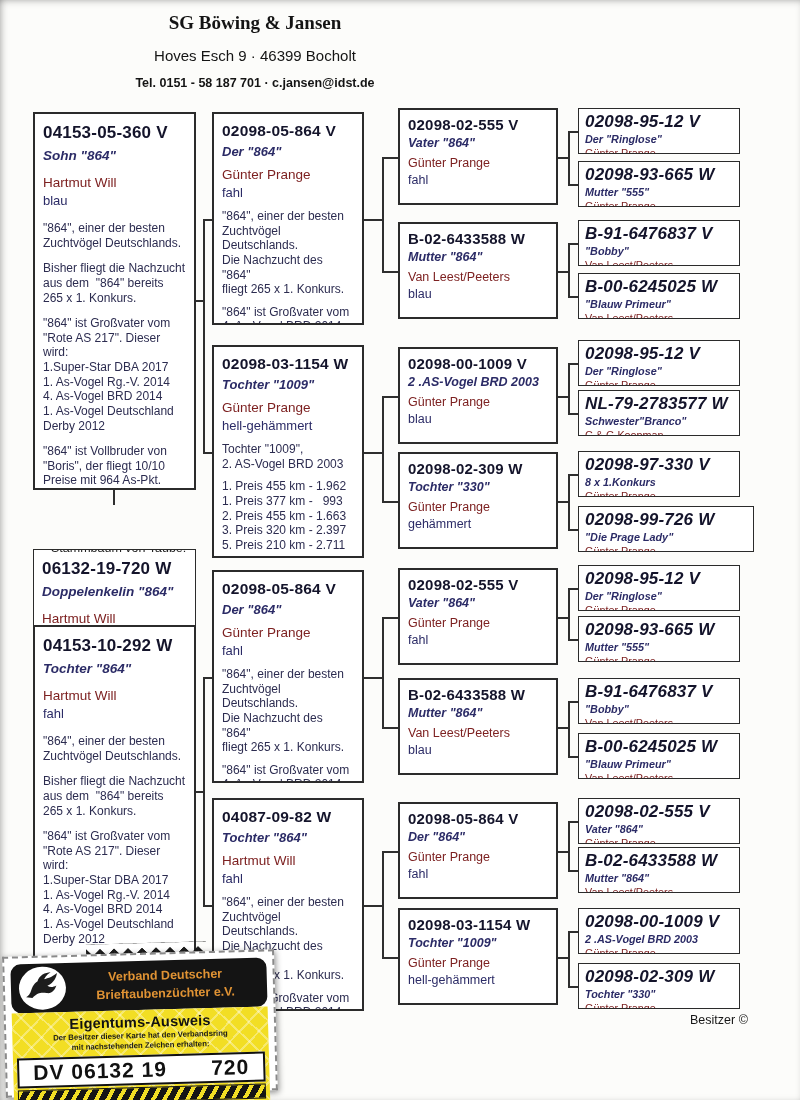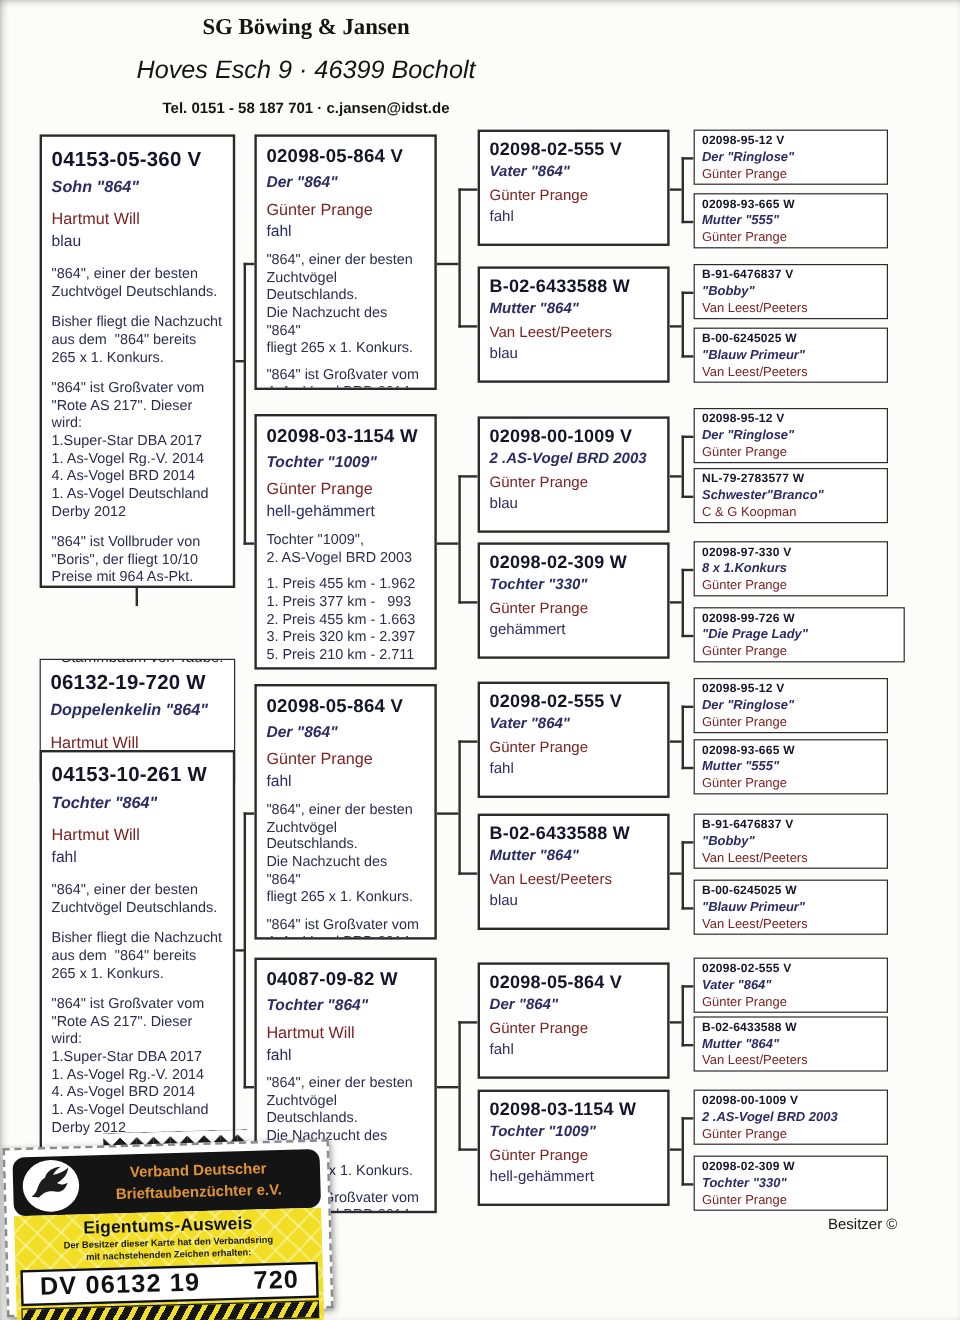--- a/index.html
+++ b/index.html
@@ -2,21 +2,21 @@
 <html><head>
 <meta charset="utf-8">
 <style>
   html,body{margin:0;padding:0;background:#d8d8d4;}
   #page{position:relative;width:800px;height:1100px;background:#fcfcfa;overflow:hidden;
         font-family:"Liberation Sans", sans-serif;
         box-shadow:inset 4px 0 8px -4px rgba(0,0,0,.35), inset 0 4px 8px -4px rgba(0,0,0,.25);}
   
   .header{position:absolute;left:60px;top:12px;width:390px;text-align:center;color:#141414;}
   .h-title{font-family:"Liberation Serif", serif;font-size:19px;font-weight:700;}
-  .h-address{font-style:italic;font-size:21px;margin-top:13px;}
+  .h-address{font-size:15px;margin-top:13px;}
   .h-contact{font-size:12.5px;font-weight:700;margin-top:12px;}
   
   .pbox{position:absolute;background:#fff;border:2px solid #2b2b2b;box-sizing:border-box;overflow:hidden;}
   .ring{font-weight:700;color:#14142b;letter-spacing:.2px;}
   .sub{font-weight:700;font-style:italic;color:#2b2b66;}
   .name{font-weight:400;color:#7d2121;}
   .colorword{color:#2b2b66;}
   .para{color:#2c2c50;white-space:pre-wrap;}
   .lg{padding:9px 8px;}
   .lg .ring{font-size:17px;margin-bottom:5px;}
@@ -29,21 +29,21 @@
   .md .sub{font-size:13px;margin-bottom:8px;}
   .md .name{font-size:13.5px;margin-bottom:3px;}
   .md .colorword{font-size:13px;margin-bottom:9px;}
   .md .para{font-size:12px;line-height:1.22;margin-bottom:8px;}
   .sm{padding:6px 8px;}
   .sm .ring{font-size:15px;margin-bottom:3px;}
   .sm .sub{font-size:12.5px;margin-bottom:6px;}
   .sm .name{font-size:12.5px;margin-bottom:3px;}
   .sm .colorword{font-size:12.5px;}
   .xs{padding:3px 6px;border-width:1.5px;}
-  .xs .ring{font-size:10px;line-height:1.2;margin-bottom:1px;}
+  .xs .ring{font-size:17px;line-height:1.2;margin-bottom:1px;font-style:italic;}
   .xs .sub{font-size:10.8px;line-height:1.2;margin-bottom:1px;}
   .xs .name{font-size:10.8px;line-height:1.2;}
   .tree-label{position:absolute;top:-9px;left:12px;background:#fff;padding:0 5px;font-size:12.5px;color:#222;white-space:nowrap;}
   #subject-box{border-width:1.5px;margin-top:44px;}
   .tline{position:absolute;background:#2e2e2e;}
   
   .credit{position:absolute;left:690px;top:1013px;font-size:12.5px;color:#161616;}
   
   #card-perf{position:absolute;left:86px;top:943px;width:120px;height:14px;z-index:5;transform:rotate(-1.6deg);
      background-image:linear-gradient(-45deg,#1c1c1c 7px,transparent 0),linear-gradient(45deg,#1c1c1c 7px,transparent 0);
@@ -163,21 +163,21 @@
 
     <div class="pbox lg" id="subject-box" style="left:33px;top:505px;width:163px;height:103px;">
       <div class="tree-label">Stammbaum von Taube:</div>
       <div class="ring">06132-19-720 W</div>
       <div class="sub">Doppelenkelin "864"</div>
       <div class="name">Hartmut Will</div>
       <div class="colorword">blau</div>
     </div>
 
     <div class="pbox lg" style="left:33px;top:625px;width:163px;height:335px;">
-      <div class="ring">04153-10-261 W</div>
+      <div class="ring">04153-10-292 W</div>
       <div class="sub">Tochter "864"</div>
       <div class="name">Hartmut Will</div>
       <div class="colorword">fahl</div>
       <div class="para">"864", einer der besten
 Zuchtvögel Deutschlands.</div>
       <div class="para">Bisher fliegt die Nachzucht
 aus dem  "864" bereits
 265 x 1. Konkurs.</div>
       <div class="para">"864" ist Großvater vom
 "Rote AS 217". Dieser wird:

